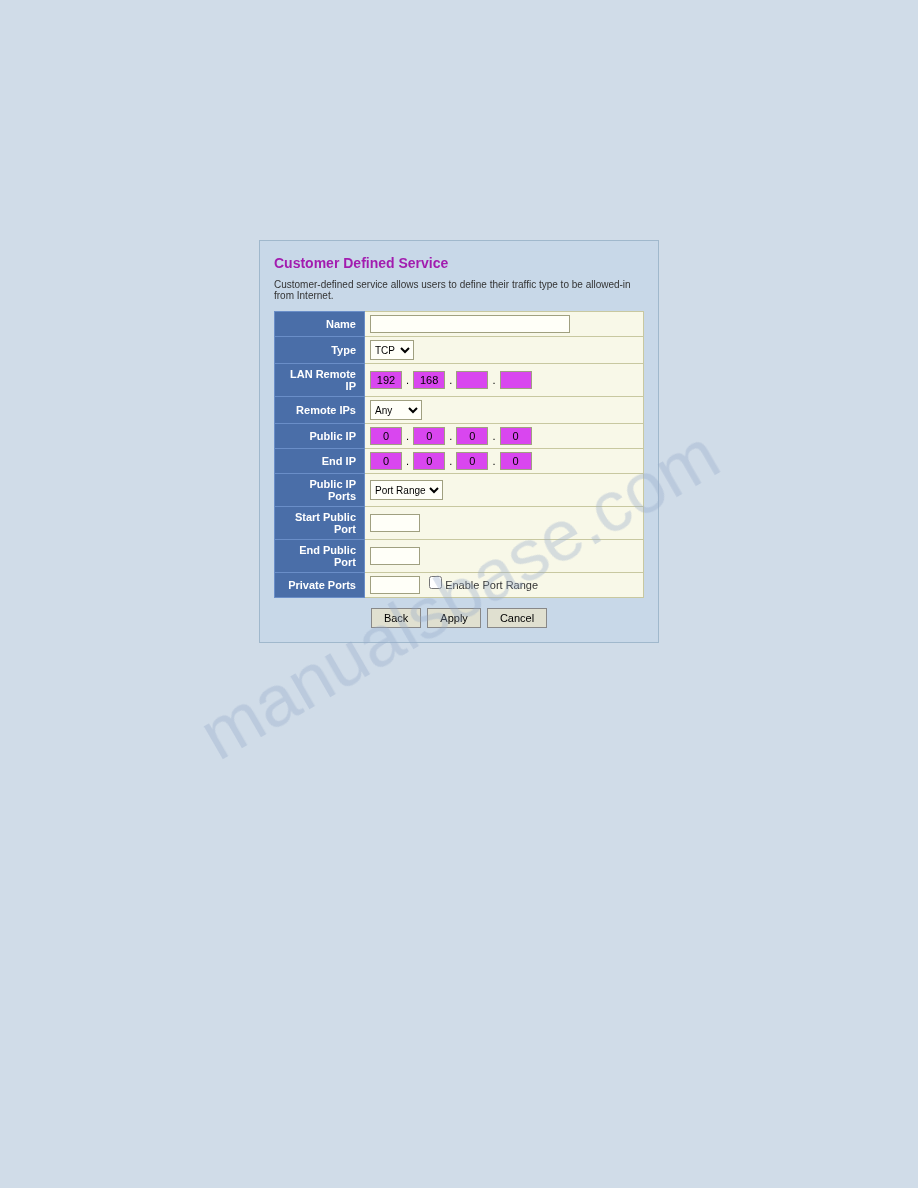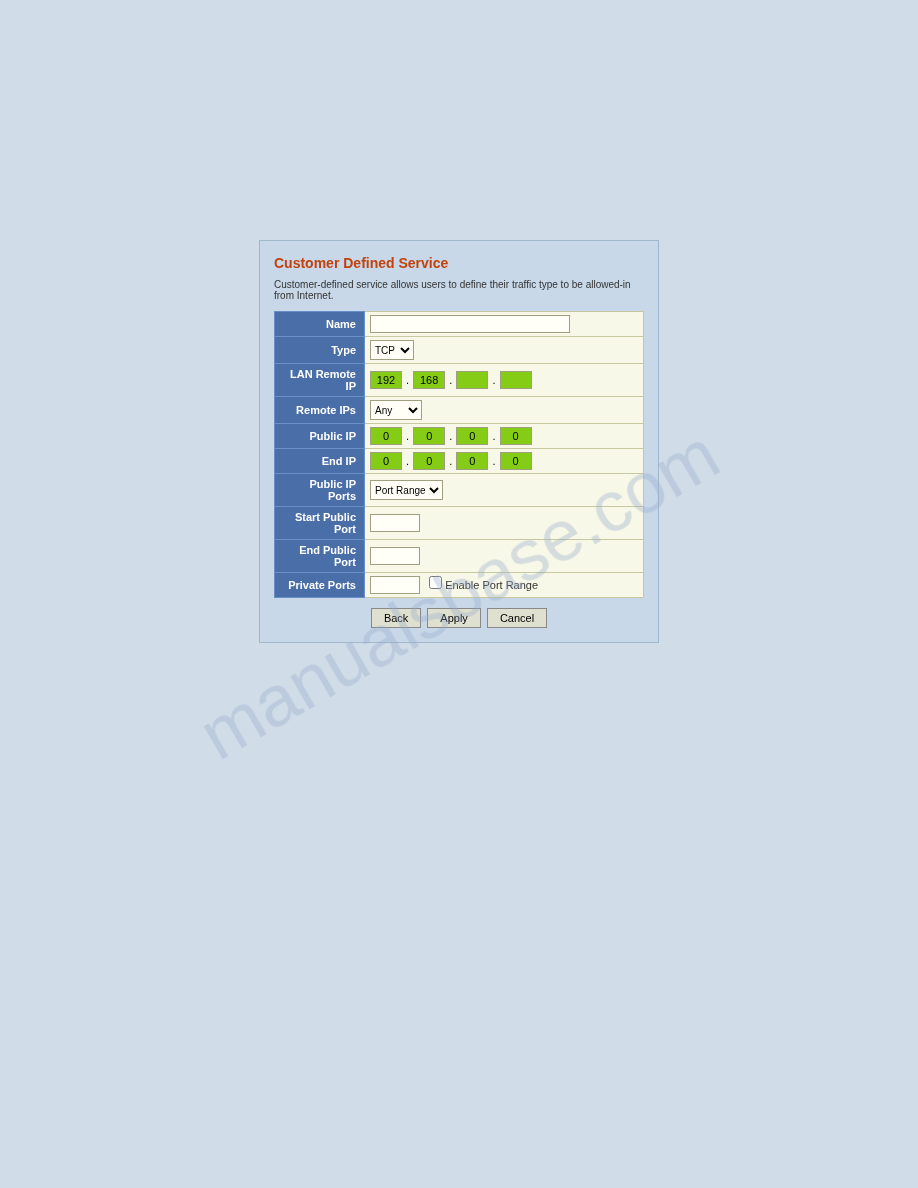--- a/index.html
+++ b/index.html
@@ -18,21 +18,21 @@
       align-items: flex-start;
       padding-top: 240px;
     }
     .outer-container {
       width: 400px;
       background-color: #c8d8e8;
       border: 1px solid #a0b8cc;
       padding: 14px;
     }
     .page-title {
-      color: #c2410c;
+      color: #a21caf;
       font-size: 14px;
       font-weight: bold;
       margin-bottom: 8px;
     }
     .description {
       font-size: 10px;
       color: #333;
       margin-bottom: 10px;
     }
     table.form-table {
@@ -67,21 +67,21 @@
     .select-input {
       height: 20px;
       border: 1px solid #a0a080;
       background-color: #fffff8;
       font-size: 10px;
     }
     .ip-octet {
       width: 32px;
       height: 18px;
       border: 1px solid #a0a080;
-      background-color: #84cc16;
+      background-color: #d946ef;
       font-size: 11px;
       padding: 1px 2px;
       text-align: center;
     }
     .ip-sep {
       font-size: 11px;
       padding: 0 1px;
     }
     .port-input {
       width: 50px;

